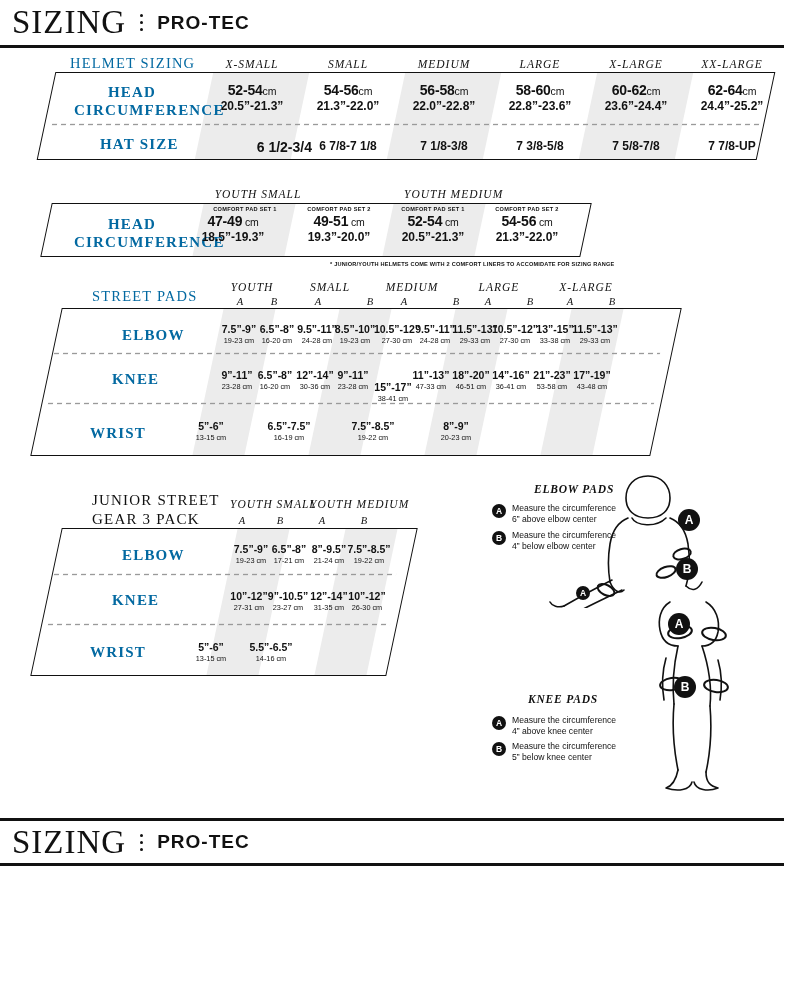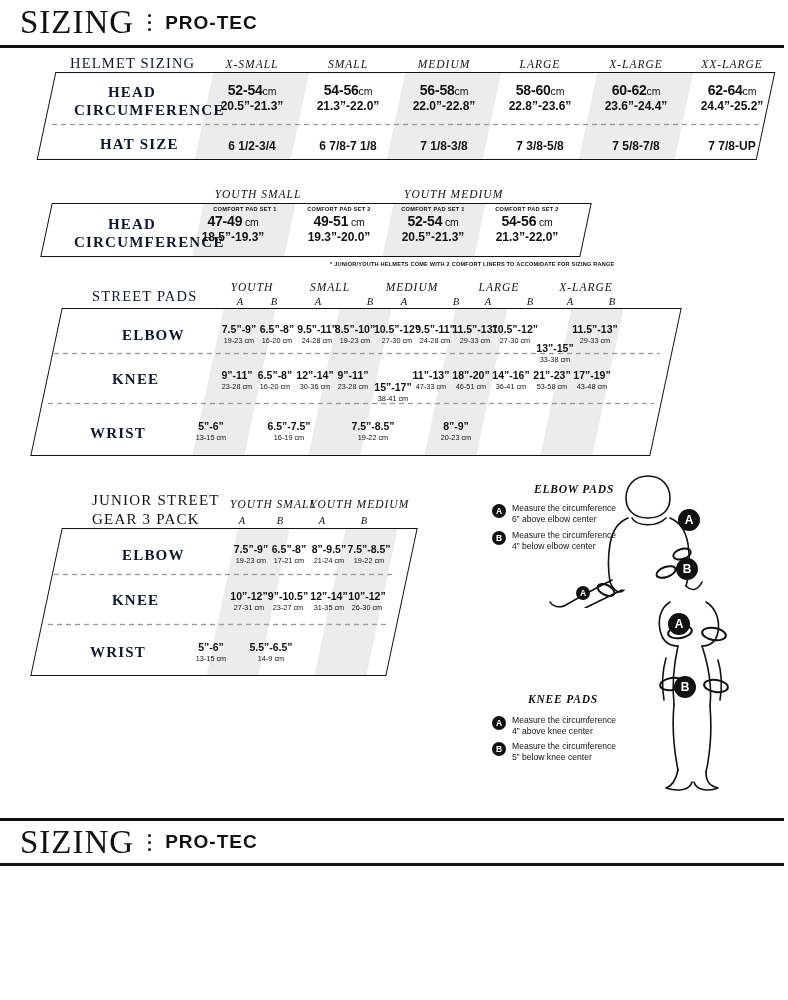--- a/index.html
+++ b/index.html
@@ -14,21 +14,21 @@
   }
   .page { position: relative; width: 788px; height: 1000px; }
 
   
   .brandbar {
     position: absolute;
     left: 0; width: 784px;
     height: 48px;
     display: flex;
     align-items: center;
-    padding-left: 20px;
+    padding-left: 12px;
   }
   .brandbar.top { top: 0; border-bottom: 3px solid #111; }
   .brandbar.bottom { top: 818px; border-top: 3px solid #111; border-bottom: 3px solid #111; }
   .sizing-word {
     font-family: "Liberation Serif", serif;
     font-size: 33px;
     letter-spacing: 1px;
     font-weight: 400;
     color: #111;
   }
@@ -63,21 +63,21 @@
     background-image: radial-gradient(#9a9a9a 42%, transparent 44%);
     background-size: 9px 3px;
     background-repeat: repeat-x;
     transform: skewX(-12deg);
   }
   .lbl {
     position: absolute;
     font-family: "Liberation Serif", serif;
     font-size: 14.5px;
     letter-spacing: 1.2px;
-    color: #0f172a;
+    color: #0369a1;
     white-space: nowrap;
   }
   .cellblock {
     position: absolute;
     text-align: center;
     white-space: nowrap;
   }
   .c-main { font-weight: bold; font-size: 14px; color: #111; letter-spacing:-0.2px;}
   .c-main .u { font-weight: normal; font-size: 10.5px; }
   .c-sub { font-size: 12px; color: #111; margin-top: 1px; font-weight: bold;}
@@ -209,21 +209,21 @@
   </div>
   <div class="cellblock" style="left:590px; top:82px; width:92px;">
     <div class="c-main"><span>60-62</span><span class="u">cm</span></div>
     <div class="c-sub">23.6”-24.4”</div>
   </div>
   <div class="cellblock" style="left:686px; top:82px; width:92px;">
     <div class="c-main"><span>62-64</span><span class="u">cm</span></div>
     <div class="c-sub">24.4”-25.2”</div>
   </div>
 
-  <div class="cellblock c-sub" style="left:206px; top:138px; width:92px; font-size:12px;">6 1/2-3/4</div>
+  <div class="cellblock c-sub" style="left:220px; top:138px; width:92px; font-size:14px;text-align:right;">6 1/2-3/4</div>
   <div class="cellblock c-sub" style="left:302px; top:138px; width:92px; font-size:12px;">6 7/8-7 1/8</div>
   <div class="cellblock c-sub" style="left:398px; top:138px; width:92px; font-size:12px;">7 1/8-3/8</div>
   <div class="cellblock c-sub" style="left:494px; top:138px; width:92px; font-size:12px;">7 3/8-5/8</div>
   <div class="cellblock c-sub" style="left:590px; top:138px; width:92px; font-size:12px;">7 5/8-7/8</div>
   <div class="cellblock c-sub" style="left:686px; top:138px; width:92px; font-size:12px;">7 7/8-UP</div>
 
 
   <div class="skew-box" style="left:46px; top:203px; width:540px; height:54px;"></div>
   <div class="stripe" style="left:198px; top:204px; width:92px; height:52px;"></div>
   <div class="stripe" style="left:388px; top:204px; width:92px; height:52px;"></div>
@@ -314,21 +314,21 @@
       <div class="pad-sub">24-28 cm</div>
     </div>
   <div class="cellblock" style="left:448px; top:323px; width:54px;">
       <div class="pad-main">11.5”-13”</div>
       <div class="pad-sub">29-33 cm</div>
     </div>
   <div class="cellblock" style="left:488px; top:323px; width:54px;">
       <div class="pad-main">10.5”-12”</div>
       <div class="pad-sub">27-30 cm</div>
     </div>
-  <div class="cellblock" style="left:530px; top:342px; width:50px;">
+  <div class="cellblock" style="left:530px; top:323px; width:50px;">
       <div class="pad-main">13”-15”</div>
       <div class="pad-sub">33-38 cm</div>
     </div>
   <div class="cellblock" style="left:568px; top:323px; width:54px;">
       <div class="pad-main">11.5”-13”</div>
       <div class="pad-sub">29-33 cm</div>
     </div>
 
   <div class="cellblock" style="left:212px; top:369px; width:50px;">
       <div class="pad-main">9”-11”</div>
@@ -442,21 +442,21 @@
       <div class="pad-main">10”-12”</div>
       <div class="pad-sub">26-30 cm</div>
     </div>
 
   <div class="cellblock" style="left:186px; top:641px; width:50px;">
       <div class="pad-main">5”-6”</div>
       <div class="pad-sub">13-15 cm</div>
     </div>
   <div class="cellblock" style="left:240px; top:641px; width:62px;">
       <div class="pad-main">5.5”-6.5”</div>
-      <div class="pad-sub">14-9 cm</div>
+      <div class="pad-sub">14-16 cm</div>
     </div>
 
   <div class="diag-title" style="left:534px; top:483px;">ELBOW PADS</div>
   <div class="badge" style="left:492px; top:504px;">A</div>
   <div class="diag-line" style="left:512px; top:503px;">Measure the circumference</div>
   <div class="diag-line" style="left:512px; top:514px;">6” above elbow center</div>
   <div class="badge" style="left:492px; top:531px;">B</div>
   <div class="diag-line" style="left:512px; top:530px;">Measure the circumference</div>
   <div class="diag-line" style="left:512px; top:541px;">4” below elbow center</div>
 

